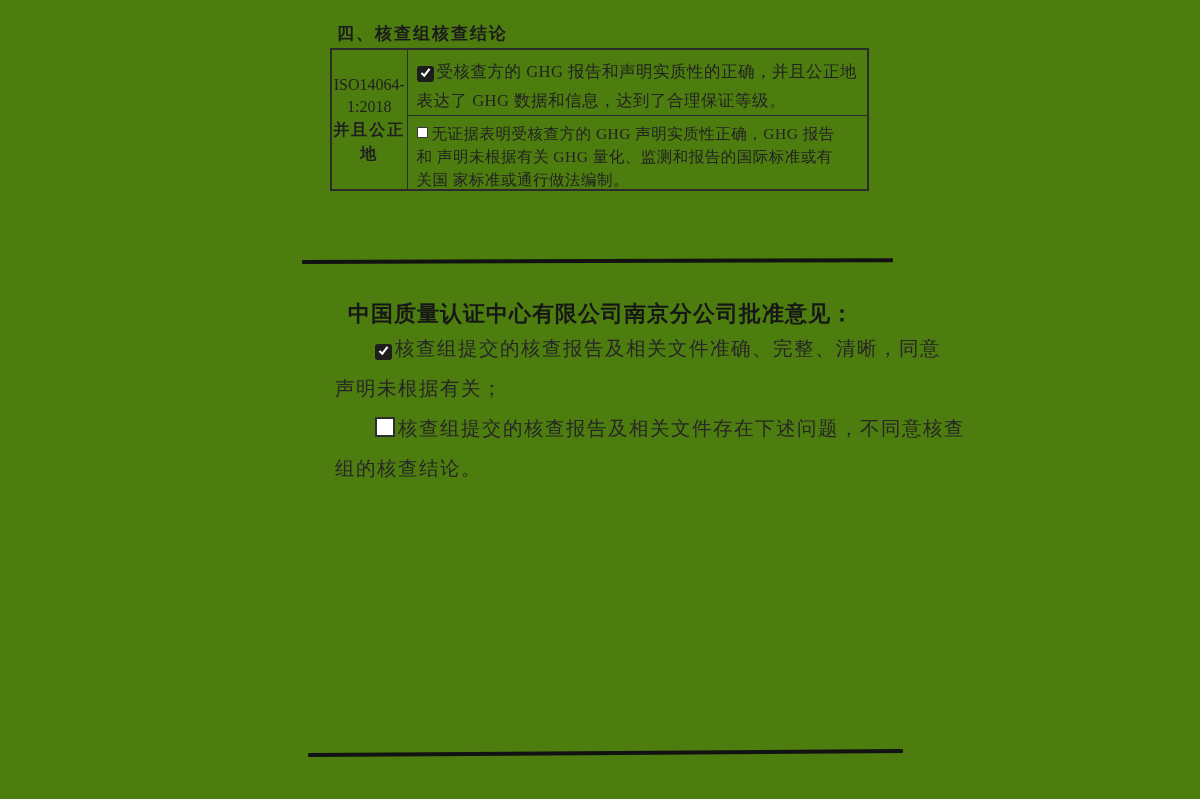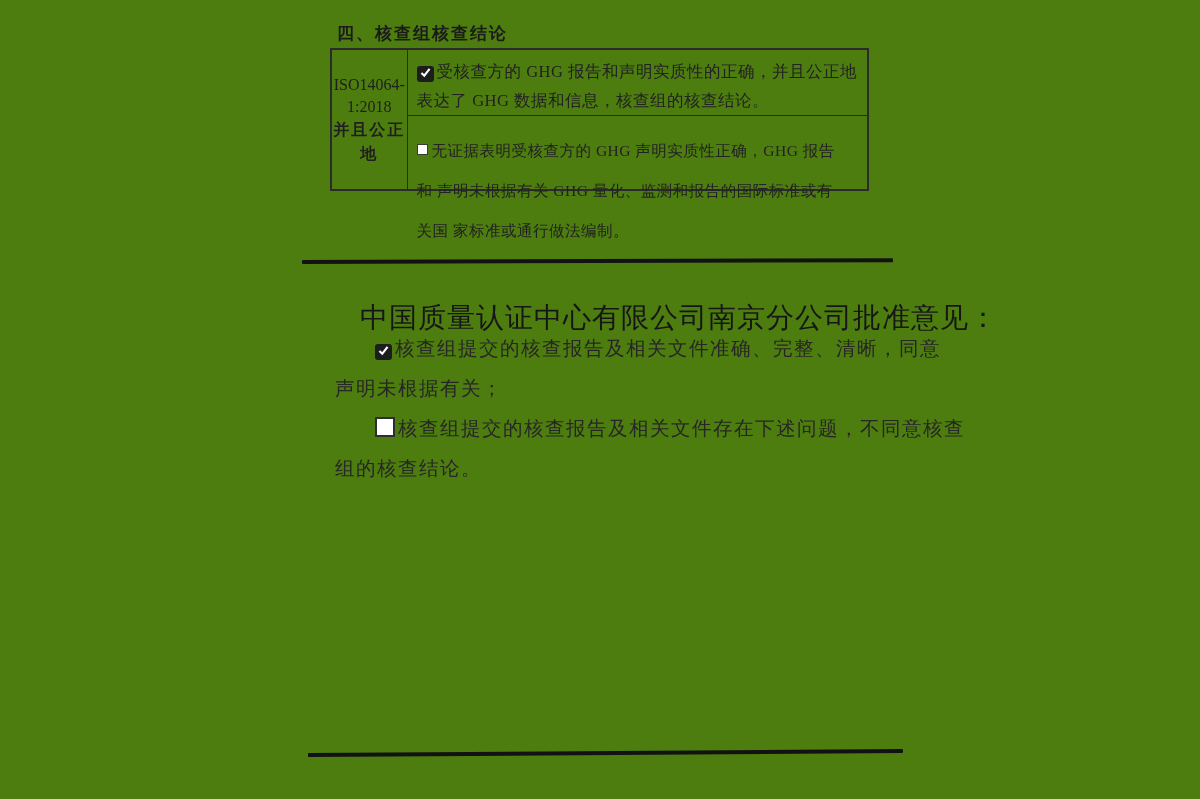--- a/index.html
+++ b/index.html
@@ -79,21 +79,20 @@
   .table-row2 {
     flex: 1;
     padding: 6px 10px 0 9px;
     box-sizing: border-box;
   }
   .table-row2 .t-line {
     font-size: 15.5px;
     line-height: 23px;
     letter-spacing: 0.5px;
     white-space: nowrap;
-    margin-top: 17px;
   }
 
   
   .cb-checked {
     display: inline-block;
     width: 17px;
     height: 16px;
     background: #1d1d1d;
     border-radius: 3px;
     vertical-align: -3px;
@@ -139,24 +138,24 @@
     left: 308px;
     top: 753px;
     width: 595px;
     transform: rotate(-0.38deg);
     transform-origin: left center;
   }
 
   
   .approval-heading {
     position: absolute;
-    left: 360px;
+    left: 348px;
     top: 299px;
-    font-size: 28px;
-    font-weight: normal;
+    font-size: 22px;
+    font-weight: bold;
     color: #161616;
     letter-spacing: 1px;
     font-family: "Liberation Sans", "DejaVu Sans", sans-serif;
   }
   .approval-text {
     position: absolute;
     left: 335px;
     top: 329px;
     width: 545px;
   }
@@ -181,21 +180,21 @@
       <div class="iso-line">ISO14064-1:2018</div>
       <div class="cycle-line">并且公正地</div>
     </div>
     <div class="table-right-col">
       <div class="table-row1">
         <div class="t-line">
           <span class="cb-checked"><svg viewBox="0 0 16 16" width="13" height="13">
                 <path d="M3 8.5 L6.5 12 L13 3.5" stroke="#ffffff" stroke-width="2.6" fill="none"></path>
               </svg></span><span>受核查方的 GHG 报告和声明实质性的正确，并且公正地</span>
         </div>
-        <div class="t-line">表达了 GHG 数据和信息，核查组的核查结论。</div>
+        <div class="t-line">表达了 GHG 数据和信息，达到了合理保证等级。</div>
       </div>
       <div class="table-row2">
         <div class="t-line">
           <span class="cb-small-unchecked"></span><span>无证据表明受核查方的 GHG 声明实质性正确，GHG 报告</span>
         </div>
         <div class="t-line">和 声明未根据有关 GHG 量化、监测和报告的国际标准或有</div>
         <div class="t-line">关国 家标准或通行做法编制。</div>
       </div>
     </div>
   </div>

